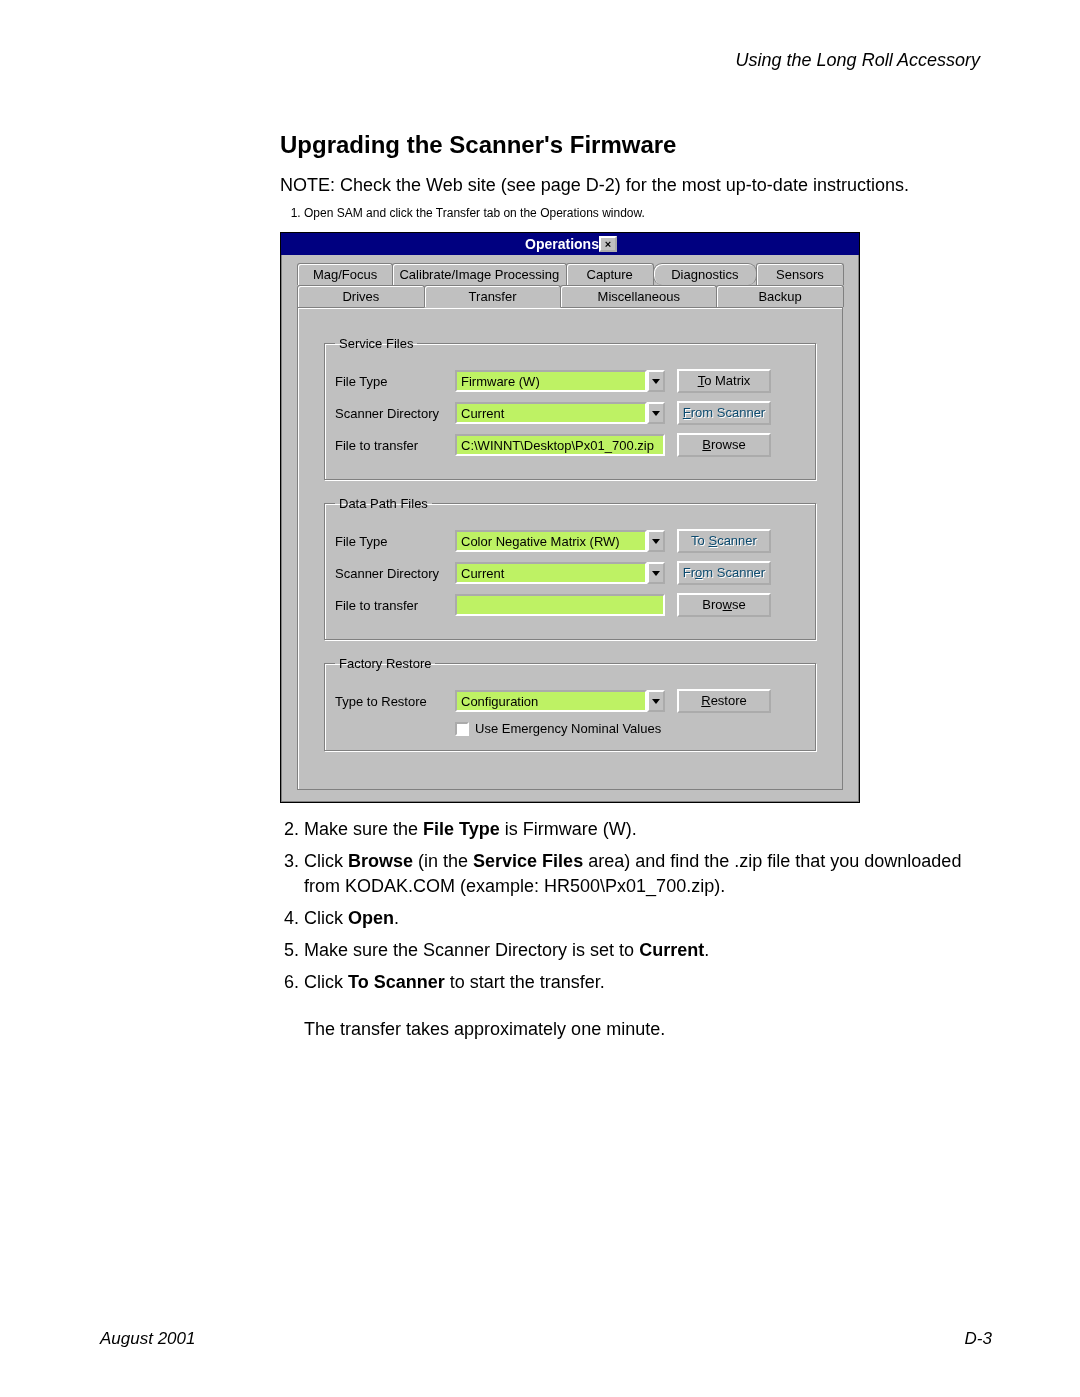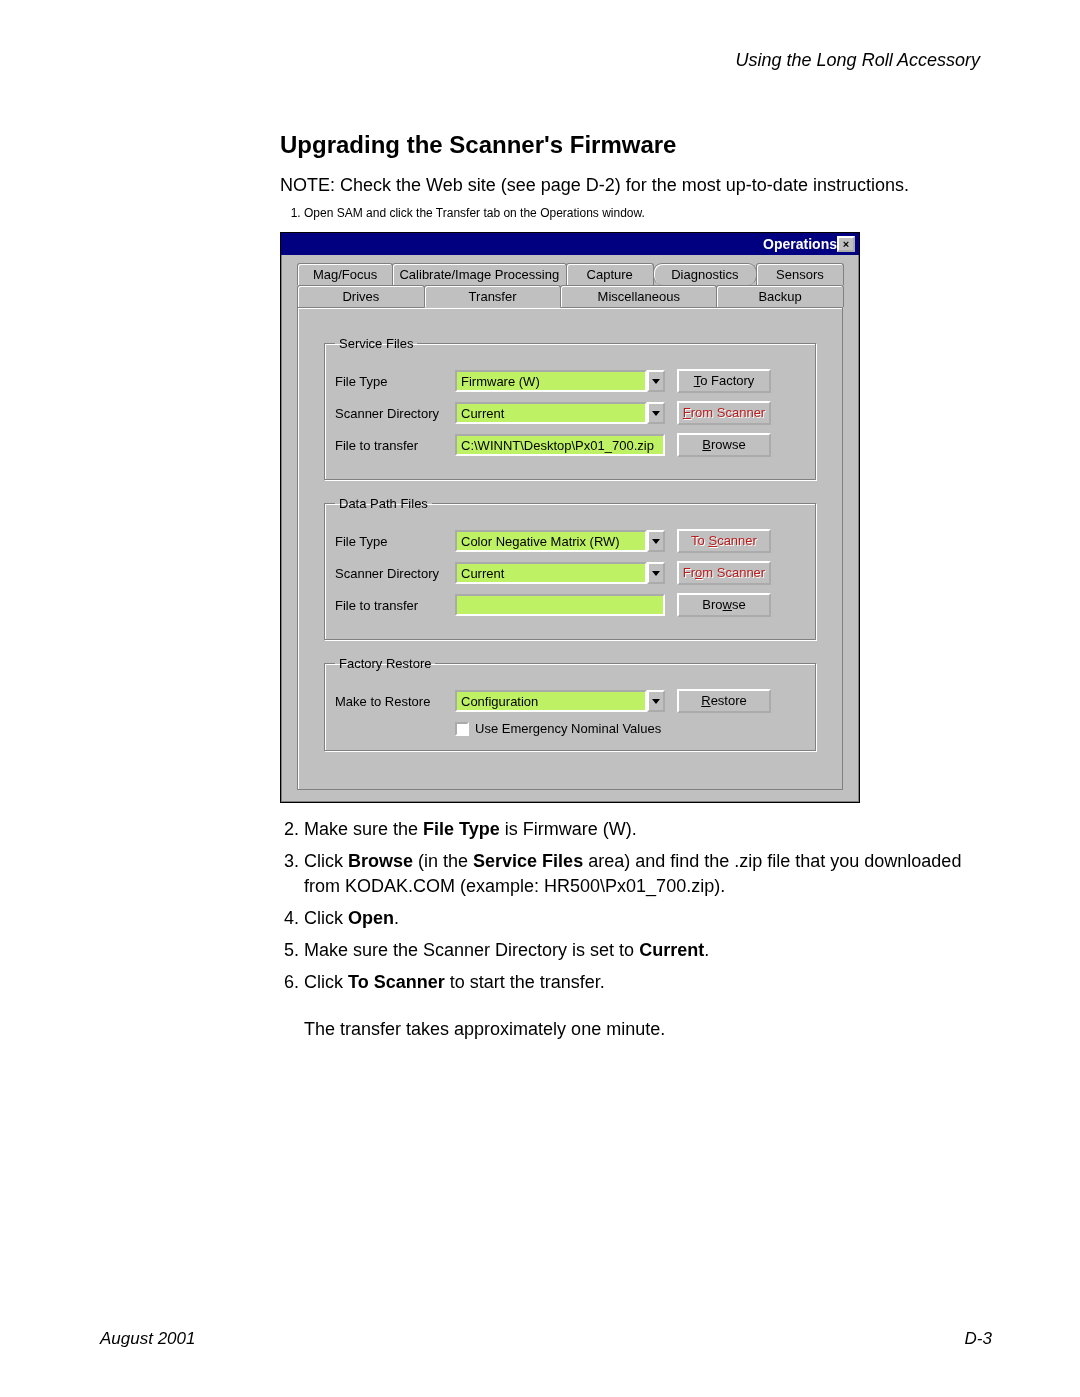--- a/index.html
+++ b/index.html
@@ -49,21 +49,21 @@
     margin: 4px 0 14px 0;
     border: 1px solid #000;
     box-shadow: 0 0 0 1px #808080 inset;
     background: #c0c0c0;
   }
   .titlebar {
     background: #000080;
     color: #fff;
     display: flex;
     align-items: center;
-    justify-content: flex-end;
+    justify-content: center;
     padding: 3px 4px;
     font-size: 14px;
     font-weight: bold;
     font-family: "MS Sans Serif", Tahoma, Arial, sans-serif;
   }
   .titlebar .title { padding-left: 2px; }
   .close-btn {
     width: 18px; height: 16px;
     background: #c0c0c0;
     border: 2px outset #fff;
@@ -170,21 +170,21 @@
     width: 94px;
     height: 24px;
     background: #c0c0c0;
     border: 2px outset #fff;
     font-size: 13px;
     text-align: center;
     line-height: 20px;
     margin-left: 6px;
   }
   .btn.disabled {
-    color: #b91c1c;
+    color: #0c4a6e;
     text-shadow: 1px 1px 0 #fff;
   }
   .chk-row {
     display: flex;
     align-items: center;
     gap: 6px;
     margin: 8px 0 0 120px;
     font-size: 13px;
   }
   .chk {
@@ -258,21 +258,21 @@
               <legend>Service Files</legend>
 
               <div class="fld-row">
                 <div class="fld-label">File Type</div>
                 <div class="combo">
                   <div class="combo-input">Firmware (W)</div>
                   <div class="combo-btn">
                       <div class="tri-down"></div>
                     </div>
                 </div>
-                <div class="btn"><span class="u">T</span><span>o Factory</span></div>
+                <div class="btn"><span class="u">T</span><span>o Matrix</span></div>
               </div>
 
               <div class="fld-row">
                 <div class="fld-label">Scanner Directory</div>
                 <div class="combo">
                   <div class="combo-input">Current</div>
                   <div class="combo-btn">
                       <div class="tri-down"></div>
                     </div>
                 </div>
@@ -319,21 +319,21 @@
                   <div class="combo-input" style="width:210px"></div>
                 </div>
                 <div class="btn">Bro<span class="u">w</span>se</div>
               </div>
             </fieldset>
 
             <fieldset class="grp">
               <legend>Factory Restore</legend>
 
               <div class="fld-row">
-                <div class="fld-label">Make to Restore</div>
+                <div class="fld-label">Type to Restore</div>
                 <div class="combo">
                   <div class="combo-input">Configuration</div>
                   <div class="combo-btn">
                       <div class="tri-down"></div>
                     </div>
                 </div>
                 <div class="btn"><span class="u">R</span>estore</div>
               </div>
 
               <div class="chk-row">

